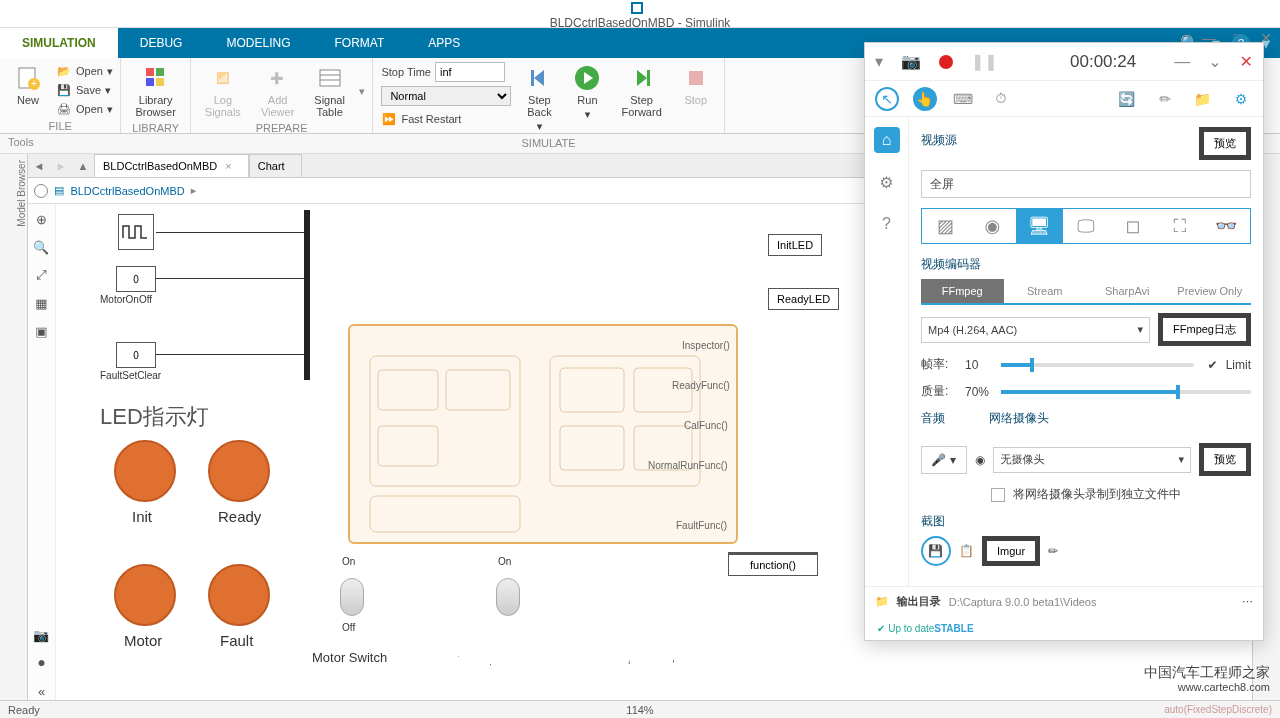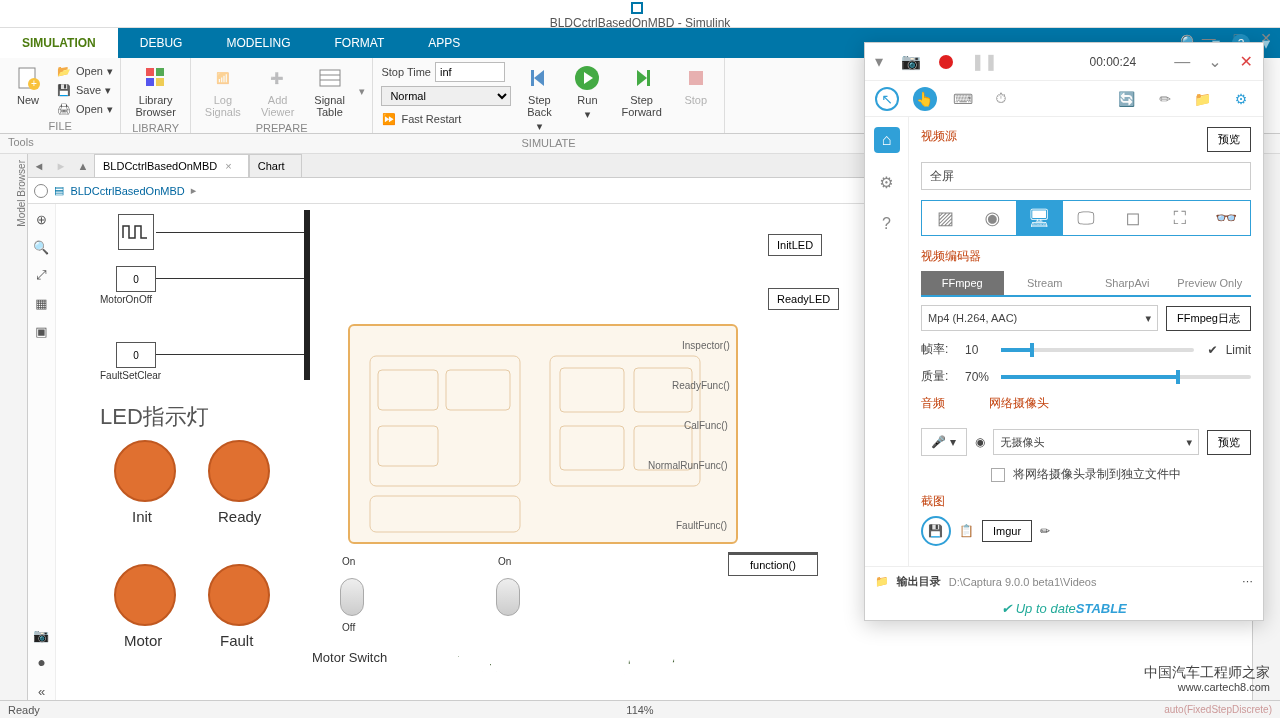--- a/index.html
+++ b/index.html
@@ -59,49 +59,49 @@
 .ledcirc { position: absolute; width: 62px; height: 62px; border-radius: 50%; background: #e07030; border: 2px solid #c05820; }
 .ledlbl { position: absolute; font-size: 15px; color: #333; }
 .swknob { position: absolute; width: 24px; height: 38px; background: linear-gradient(#eee,#ccc); border-radius: 12px; border: 1px solid #aaa; }
 .portlbl { position: absolute; font-size: 10px; color: #666; }
 .line { position: absolute; background: #333; }
 .outblk { position: absolute; border: 1px solid #555; background: #fff; font-size: 11px; padding: 4px 8px; }
 
 
 .recorder { position: absolute; top: 42px; right: 16px; width: 400px; background: #fff; border: 1px solid #ccc; box-shadow: 0 4px 20px rgba(0,0,0,0.2); font-size: 12px; color: #444; }
 .rec-top { height: 38px; display: flex; align-items: center; padding: 0 10px; border-bottom: 1px solid #eee; gap: 18px; }
-.rec-top .timer { margin-left: auto; margin-right: 20px; font-size: 12px; }
+.rec-top .timer { margin-left: auto; margin-right: 20px; font-size: 17px; }
 .rec-ico { font-size: 16px; color: #888; cursor: pointer; }
 .rec-red { width: 14px; height: 14px; background: #e02020; border-radius: 50%; cursor: pointer; }
 .rec-tool { height: 36px; display: flex; align-items: center; padding: 0 10px; gap: 14px; border-bottom: 1px solid #eee; }
 .rec-tool .rt { width: 24px; height: 24px; display: flex; align-items: center; justify-content: center; border-radius: 50%; cursor: pointer; font-size: 14px; color: #888; }
 .rec-tool .rt.on { border: 2px solid #30a0d8; color: #30a0d8; }
 .rec-tool .rt.fill { background: #30a0d8; color: #fff; }
 .rec-body { display: flex; }
 .rec-side { width: 44px; border-right: 1px solid #eee; display: flex; flex-direction: column; align-items: center; gap: 16px; padding-top: 10px; }
 .rec-side div { width: 26px; height: 26px; display: flex; align-items: center; justify-content: center; font-size: 16px; color: #888; cursor: pointer; border-radius: 4px; }
 .rec-side div.active { background: #30a0d8; color: #fff; }
 .rec-main { flex: 1; padding: 10px 12px; }
 .rec-row { display: flex; align-items: center; margin-bottom: 10px; gap: 8px; }
 .rec-srcbtn { flex: 1; height: 28px; border: 1px solid #ccc; display: flex; align-items: center; padding: 0 8px; font-size: 12px; background: #fff; }
-.rec-preview { padding: 4px 10px; border: 1px solid #404040; font-size: 11px; background: #fff; cursor: pointer; }
+.rec-preview { padding: 4px 10px; border: 5px solid #404040; font-size: 11px; background: #fff; cursor: pointer; }
 .rec-srcgrid { display: flex; border: 1px solid #30a0d8; margin-bottom: 12px; }
 .rec-srcgrid div { flex: 1; height: 34px; display: flex; align-items: center; justify-content: center; font-size: 18px; color: #888; cursor: pointer; }
 .rec-srcgrid div.sel { background: #30a0d8; color: #fff; }
-.rec-h { font-size: 12px; margin-bottom: 6px; color: #c2410c; }
+.rec-h { font-size: 12px; margin-bottom: 6px; color: #0c4a6e; }
 .rec-enctabs { display: flex; border-bottom: 2px solid #30a0d8; margin-bottom: 8px; font-size: 11px; }
 .rec-enctabs div { flex: 1; text-align: center; padding: 6px 0; cursor: pointer; color: #888; }
 .rec-enctabs div.act { background: #737373; color: #fff; }
 .rec-sel { flex: 1; height: 26px; border: 1px solid #ccc; padding: 0 6px; font-size: 11px; background: #fff; display: flex; align-items: center; justify-content: space-between; }
 .rec-slider { flex: 1; height: 4px; background: #ddd; position: relative; border-radius: 2px; }
 .rec-slider .fill { position: absolute; height: 100%; background: #30a0d8; }
 .rec-slider .thumb { position: absolute; top: -5px; width: 4px; height: 14px; background: #30a0d8; }
 .rec-foot { height: 30px; border-top: 1px solid #eee; display: flex; align-items: center; padding: 0 10px; font-size: 11px; gap: 8px; }
 .rec-foot input { flex: 1; border: none; font-size: 11px; color: #888; }
-.rec-status { height: 24px; display: flex; align-items: center; padding: 0 12px; font-size: 13px; color: #2a9; justify-content: center; font-style: italic; }
+.rec-status { height: 24px; display: flex; align-items: center; padding: 0 12px; font-size: 10px; color: #2a9; justify-content: flex-start; }
 
 
 .statusbar { position: absolute; bottom: 0; left: 0; right: 0; height: 18px; background: #f4f4f4; border-top: 1px solid #ccc; font-size: 11px; color: #555; display: flex; align-items: center; padding: 0 8px; }
 .statusbar .zoom { position: absolute; left: 50%; transform: translateX(-50%); }
 .statusbar .solver { margin-left: auto; color: #c99; font-size: 10px; }
 
 
 .subtitle { position: absolute; bottom: 36px; left: 50%; transform: translateX(-50%); font-size: 28px; font-weight: 700; color: #3a5a2a; -webkit-text-stroke: 2px #fff; text-shadow: 2px 2px 0 #fff, -2px -2px 0 #fff, 2px -2px 0 #fff, -2px 2px 0 #fff; font-family: "Microsoft YaHei", sans-serif; }
 .watermark { position: absolute; right: 10px; bottom: 24px; font-size: 14px; color: #444; font-family: "KaiTi","STKaiti",serif; text-align: right; line-height: 1.2; }
 

